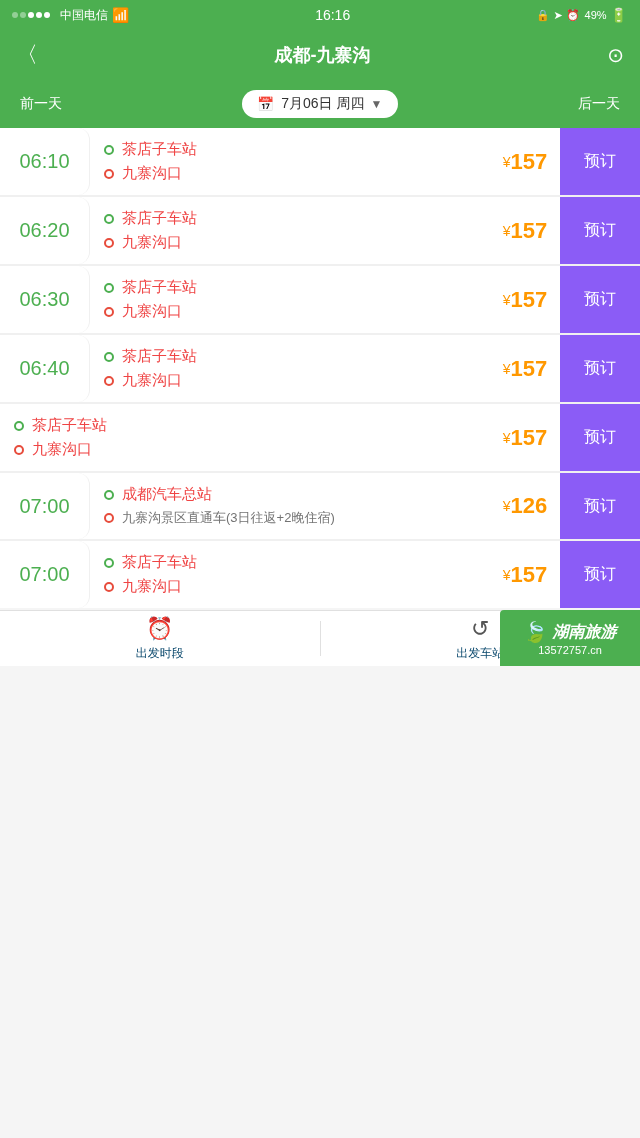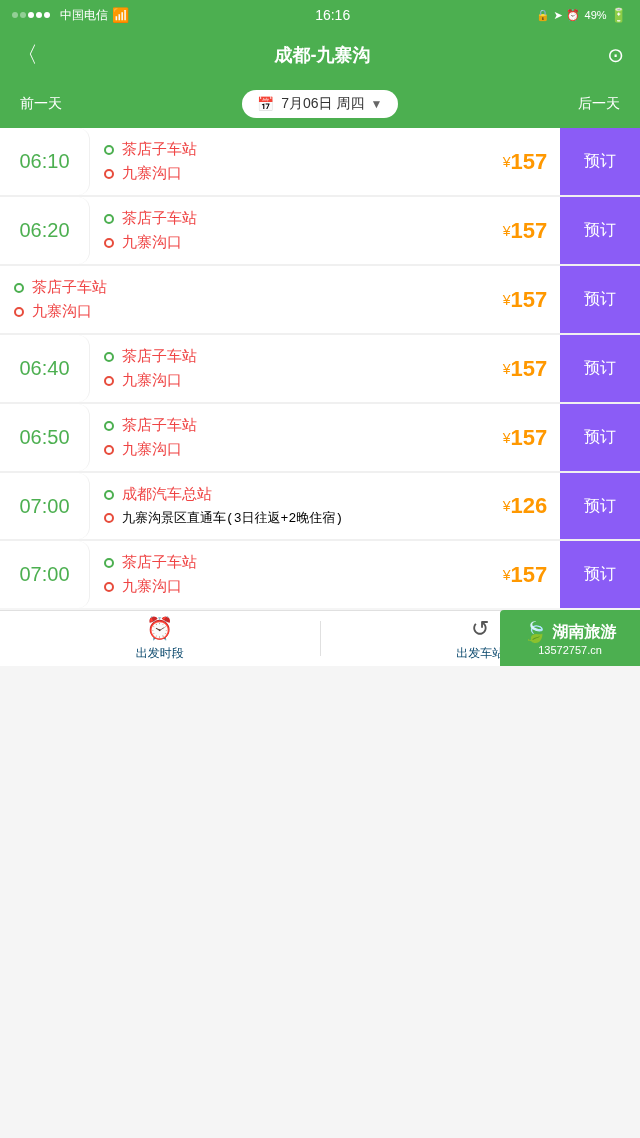--- a/index.html
+++ b/index.html
@@ -123,21 +123,21 @@
       background: white;
     }
     .dot-red {
       width: 10px; height: 10px;
       border: 2px solid #e74c3c;
       border-radius: 50%;
       flex-shrink: 0;
       background: white;
     }
     .route-text { font-size: 15px; color: #ef4444; }
-    .route-sub { font-size: 13px; color: #000000; font-family: Liberation Mono, monospace; }
+    .route-sub { font-size: 13px; color: #737373; }
     .price-col {
       width: 70px;
       display: flex;
       align-items: center;
       justify-content: center;
       color: #FF9800;
       font-size: 22px;
       font-weight: 600;
       flex-shrink: 0;
       padding: 0 4px;
@@ -267,20 +267,23 @@
       </div>
     </div>
     <div class="price-col">
       <span class="price-symbol">¥</span>
         <span>157</span>
     </div>
     <div class="book-col">预订</div>
   </div>
 
   <div class="schedule-row">
+    <div class="time-col">
+      <span>06:30</span>
+    </div>
     <div class="route-col">
       <div class="route-item">
         <div class="dot-green"></div>
         <span class="route-text">茶店子车站</span>
       </div>
       <div class="route-item">
         <div class="dot-red"></div>
         <span class="route-text">九寨沟口</span>
       </div>
     </div>
@@ -306,23 +309,20 @@
       </div>
     </div>
     <div class="price-col">
       <span class="price-symbol">¥</span>
         <span>157</span>
     </div>
     <div class="book-col">预订</div>
   </div>
 
   <div class="schedule-row">
-    <div class="time-col">
-      <span>06:50</span>
-    </div>
     <div class="route-col">
       <div class="route-item">
         <div class="dot-green"></div>
         <span class="route-text">茶店子车站</span>
       </div>
       <div class="route-item">
         <div class="dot-red"></div>
         <span class="route-text">九寨沟口</span>
       </div>
     </div>
@@ -384,17 +384,17 @@
   </div>
   <div class="tab-divider"></div>
   <div class="tab-item">
     <span class="tab-icon">↺</span>
     <span class="tab-label">出发车站</span>
   </div>
 
   <div style="position:absolute; right:0; bottom:0; width:140px; height:56px; background:#4CAF50; display:flex; flex-direction:column; align-items:center; justify-content:center; border-radius:4px 0 0 0;">
     <div style="display:flex; align-items:center; gap:4px;">
       <span style="color:white; font-size:20px;">🍃</span>
-      <span style="color:white; font-size:16px; font-weight:700;">湖南旅游</span>
+      <span style="color:white; font-size:16px; font-weight:700;font-style:italic;">湖南旅游</span>
     </div>
     <span style="color:white; font-size:11px;">13572757.cn</span>
   </div>
 </div>
 
 </body></html>

